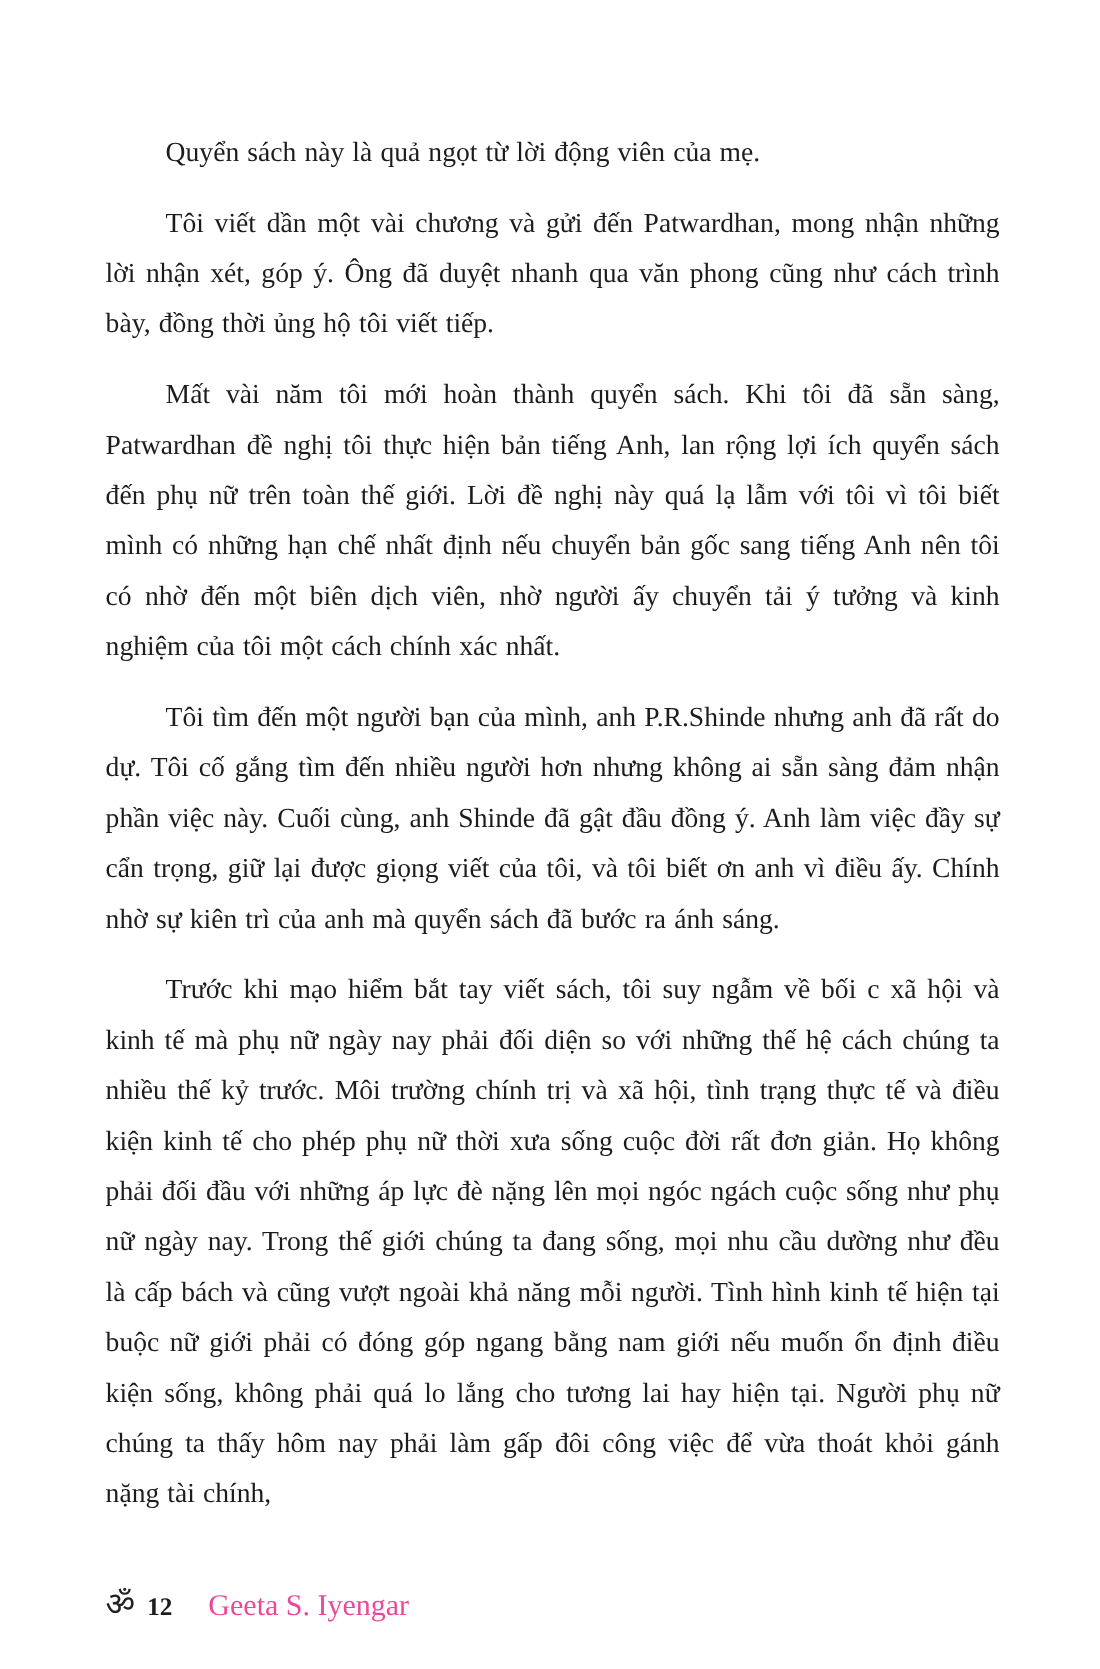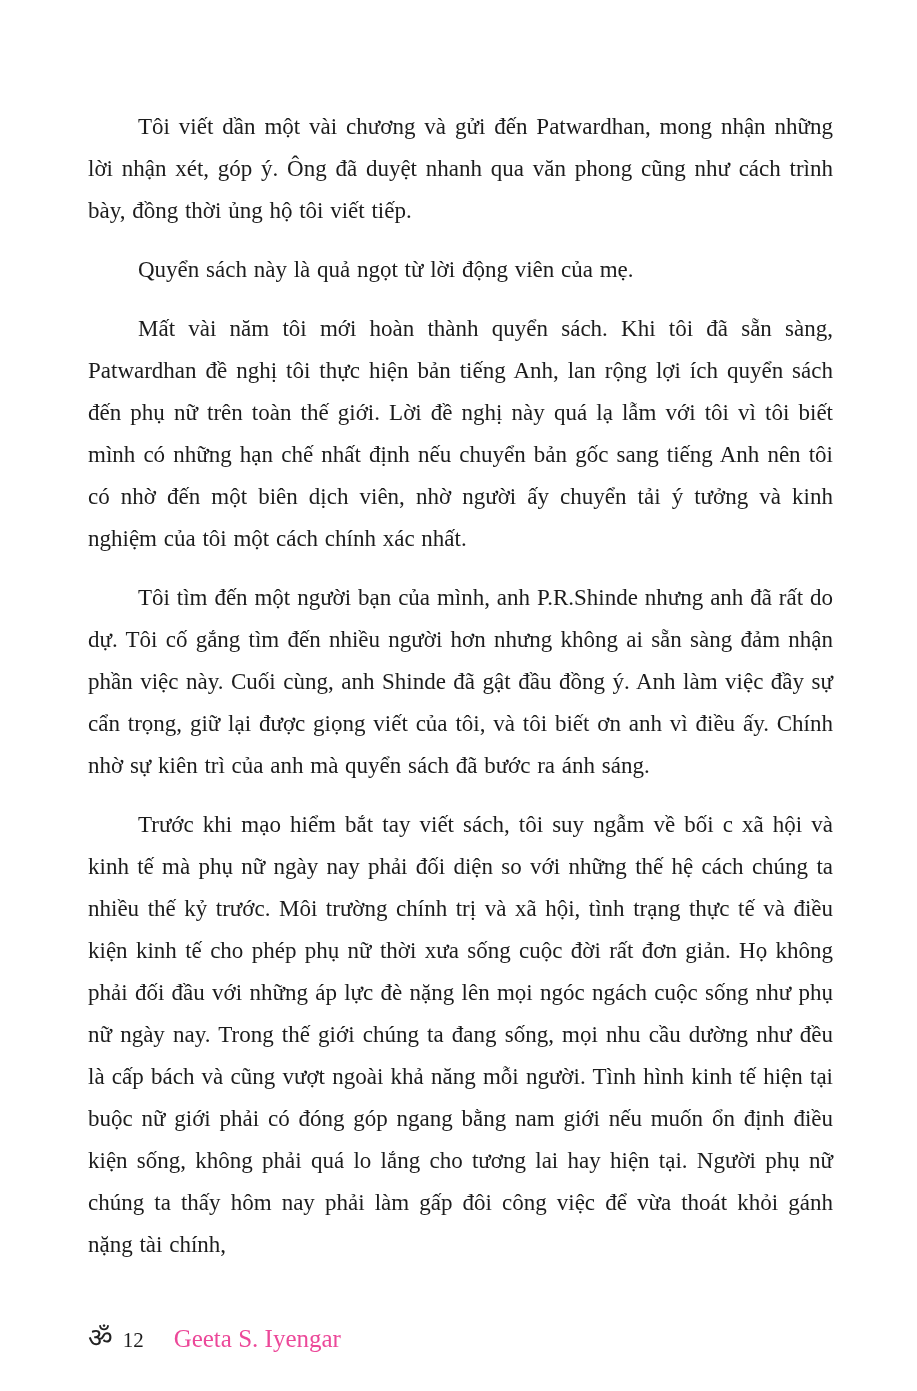--- a/index.html
+++ b/index.html
@@ -42,34 +42,35 @@
   .om {
     font-family: "DejaVu Sans", sans-serif;
     font-size: 27px;
     line-height: 1;
     color: #222222;
   }
   .pagenum {
     font-size: 21px;
     margin-left: 10px;
     color: #1c1c1c;
+    font-weight: bold;
   }
   .author {
     font-size: 25px;
     margin-left: 30px;
     color: #ec4899;
   }
 </style>
 </head>
 <body>
 
 <div class="book-page">
   <div class="text-block">
+    <p>Quyển sách này là quả ngọt từ lời động viên của mẹ.</p>
     <p>Tôi viết dần một vài chương và gửi đến Patwardhan, mong nhận những lời nhận xét, góp ý. Ông đã duyệt nhanh qua văn phong cũng như cách trình bày, đồng thời ủng hộ tôi viết tiếp.</p>
-    <p>Quyển sách này là quả ngọt từ lời động viên của mẹ.</p>
     <p>Mất vài năm tôi mới hoàn thành quyển sách. Khi tôi đã sẵn sàng, Patwardhan đề nghị tôi thực hiện bản tiếng Anh, lan rộng lợi ích quyển sách đến phụ nữ trên toàn thế giới. Lời đề nghị này quá lạ lẫm với tôi vì tôi biết mình có những hạn chế nhất định nếu chuyển bản gốc sang tiếng Anh nên tôi có nhờ đến một biên dịch viên, nhờ người ấy chuyển tải ý tưởng và kinh nghiệm của tôi một cách chính xác nhất.</p>
     <p>Tôi tìm đến một người bạn của mình, anh P.R.Shinde nhưng anh đã rất do dự. Tôi cố gắng tìm đến nhiều người hơn nhưng không ai sẵn sàng đảm nhận phần việc này. Cuối cùng, anh Shinde đã gật đầu đồng ý. Anh làm việc đầy sự cẩn trọng, giữ lại được giọng viết của tôi, và tôi biết ơn anh vì điều ấy. Chính nhờ sự kiên trì của anh mà quyển sách đã bước ra ánh sáng.</p>
     <p>Trước khi mạo hiểm bắt tay viết sách, tôi suy ngẫm về bối c xã hội và kinh tế mà phụ nữ ngày nay phải đối diện so với những thế hệ cách chúng ta nhiều thế kỷ trước. Môi trường chính trị và xã hội, tình trạng thực tế và điều kiện kinh tế cho phép phụ nữ thời xưa sống cuộc đời rất đơn giản. Họ không phải đối đầu với những áp lực đè nặng lên mọi ngóc ngách cuộc sống như phụ nữ ngày nay. Trong thế giới chúng ta đang sống, mọi nhu cầu dường như đều là cấp bách và cũng vượt ngoài khả năng mỗi người. Tình hình kinh tế hiện tại buộc nữ giới phải có đóng góp ngang bằng nam giới nếu muốn ổn định điều kiện sống, không phải quá lo lắng cho tương lai hay hiện tại. Người phụ nữ chúng ta thấy hôm nay phải làm gấp đôi công việc để vừa thoát khỏi gánh nặng tài chính,</p>
   </div>
 
   <div class="page-footer">
     <span class="om">ॐ</span>
     <span class="pagenum">12</span>
     <span class="author">Geeta S. Iyengar</span>
   </div>

